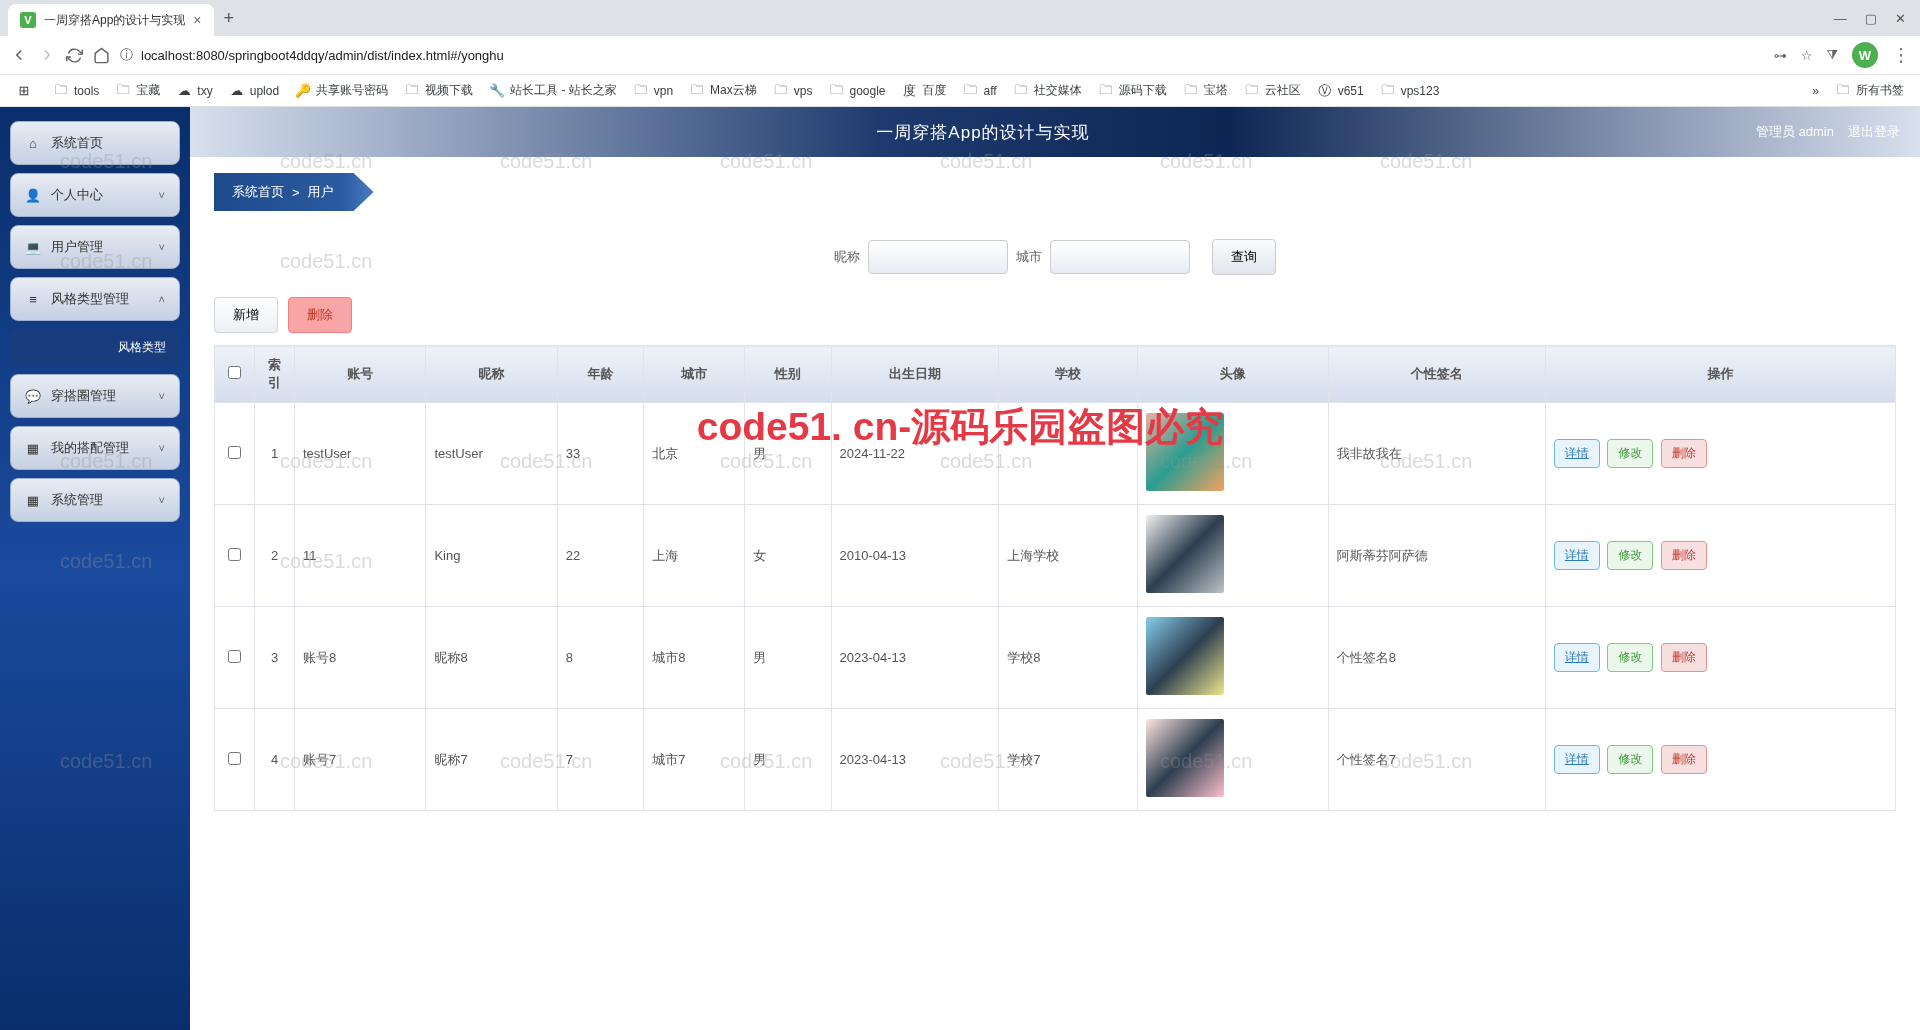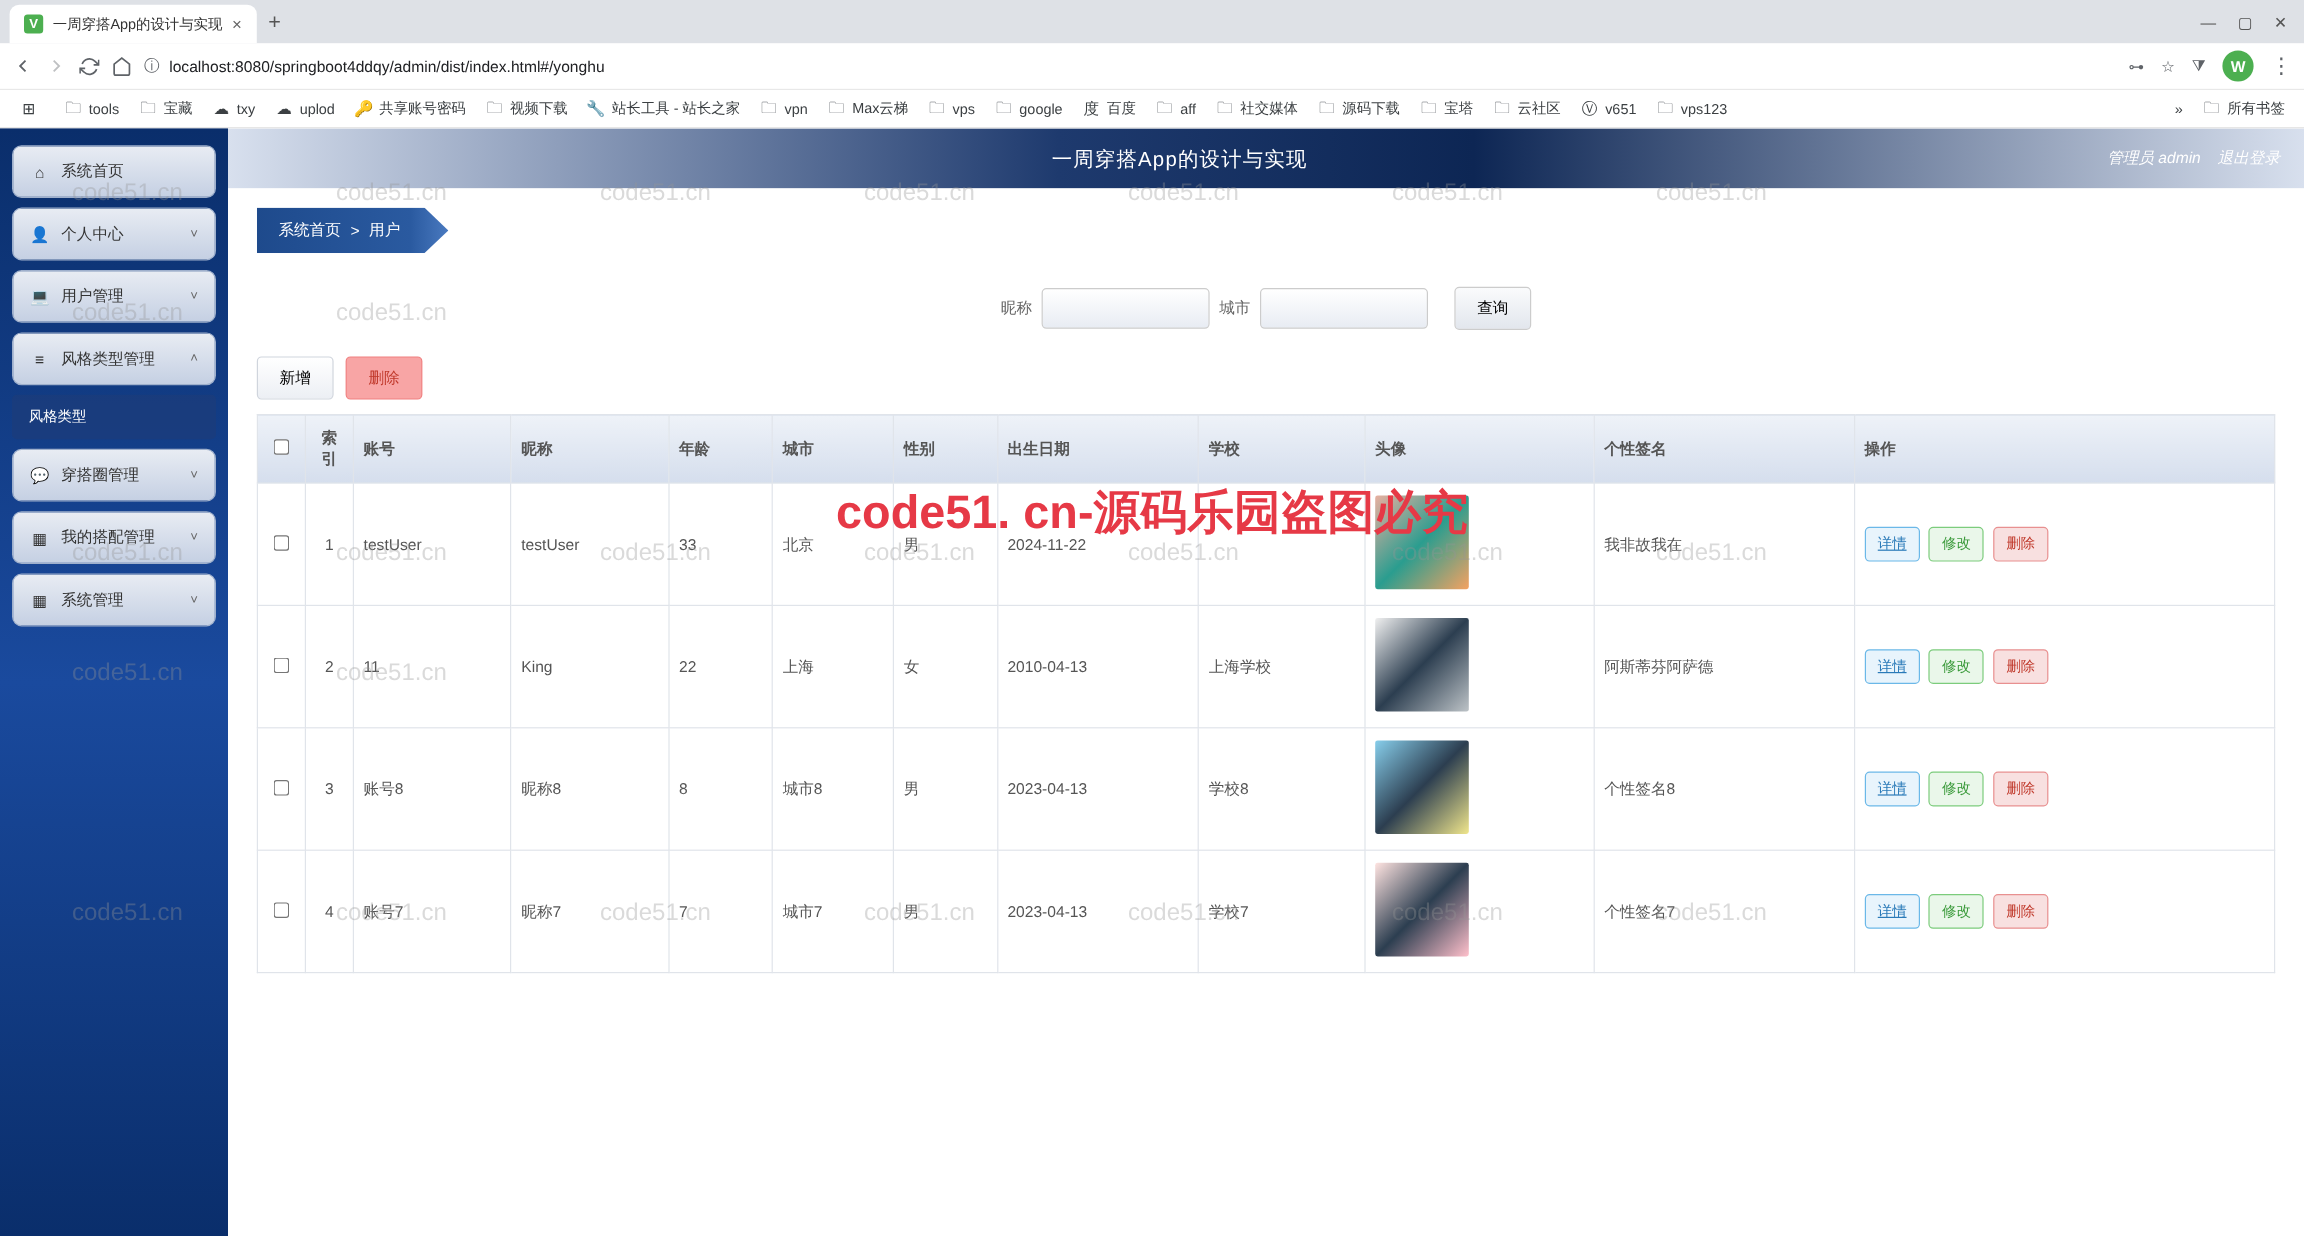--- a/index.html
+++ b/index.html
@@ -29,46 +29,46 @@
 .bm-ic { width: 16px; height: 16px; display: inline-flex; align-items: center; justify-content: center; font-size: 13px; }
 .folder-ic { color: #5f6368; }
 .bm-spacer { flex: 1; }
 
 
 .app { display: flex; height: calc(100vh - 106px); }
 .sidebar { width: 190px; background: linear-gradient(180deg, #0a2e6b 0%, #1a4a9e 50%, #0a2e6b 100%); padding: 14px 10px; display: flex; flex-direction: column; gap: 8px; overflow-y: auto; }
 .menu-item { background: linear-gradient(180deg, #e8ecf3 0%, #c5d0e3 100%); border: 1px solid #9fb0cc; border-radius: 8px; padding: 12px 14px; display: flex; align-items: center; gap: 10px; cursor: pointer; color: #333; font-size: 13px; position: relative; }
 .menu-item .chev { margin-left: auto; color: #666; font-size: 11px; }
 .menu-ic { width: 16px; display: inline-flex; justify-content: center; }
-.submenu-item { background: rgba(30,60,120,0.6); color: #fff; padding: 10px 14px; font-size: 12px; text-align: left; cursor: pointer; border-radius: 4px; }
+.submenu-item { background: rgba(30,60,120,0.6); color: #fff; padding: 10px 14px; font-size: 12px; text-align: right; cursor: pointer; border-radius: 4px; }
 
 .main { flex: 1; display: flex; flex-direction: column; overflow: hidden; }
 .header { height: 50px; background: linear-gradient(90deg, #d8e0ee 0%, #1e3a6e 40%, #0d2654 60%, #d8e0ee 100%); display: flex; align-items: center; color: #fff; padding: 0 20px; }
 .header-title { flex: 1; text-align: center; font-size: 17px; letter-spacing: 1px; }
 .header-right { display: flex; gap: 14px; font-size: 13px; }
-.header-right span { cursor: pointer; font-style: italic; }
+.header-right span { cursor: pointer; }
 
 .content { flex: 1; padding: 16px 24px; overflow: auto; background: #fff; }
 .breadcrumb { display: inline-flex; align-items: center; background: linear-gradient(90deg, #1e4a8c 0%, #2a5aa0 80%, #4a7ac0 100%); color: #fff; padding: 10px 40px 10px 18px; font-size: 13px; clip-path: polygon(0 0, calc(100% - 20px) 0, 100% 50%, calc(100% - 20px) 100%, 0 100%); margin-bottom: 28px; }
 .breadcrumb a { color: #fff; text-decoration: none; }
 .bc-sep { margin: 0 8px; }
 
 .filter-bar { display: flex; align-items: center; justify-content: center; gap: 8px; margin-bottom: 22px; }
 .filter-label { color: #666; font-size: 13px; }
 .filter-input { width: 140px; height: 34px; border: 1px solid #ccc; border-radius: 4px; background: linear-gradient(180deg, #fff, #e8ecf3); padding: 0 8px; }
 .btn { padding: 8px 18px; border: 1px solid #ccc; border-radius: 4px; background: linear-gradient(180deg, #fafbfc, #e2e6ed); cursor: pointer; font-size: 13px; text-align: center; }
 .btn-query { margin-left: 14px; }
 
 .action-bar { display: flex; gap: 10px; margin-bottom: 12px; }
 .btn-add { background: linear-gradient(180deg, #fff, #eceff4); border-color: #d0d5dd; }
 .btn-del { background: #f8a5a5; border-color: #f08080; color: #c0392b; }
 
 .table { width: 100%; border-collapse: collapse; padding-left: 16px; }
 .table th, .table td { border: 1px solid #e0e4ea; padding: 10px 8px; font-size: 13px; color: #555; text-align: left; }
-.table th { background: linear-gradient(180deg, #eef2f8, #d5deed); font-weight: 600; }
+.table th { background: linear-gradient(180deg, #eef2f8, #d5deed); font-weight: 600; text-align: center; }
 .table td { height: 100px; vertical-align: middle; }
 .table .chk-col { width: 40px; text-align: center; }
 .table .idx-col { width: 40px; text-align: center; }
 .avatar-img { width: 78px; height: 78px; background: linear-gradient(135deg, #e8b0a0, #2a9d8f, #f4a261); border-radius: 2px; display: inline-block; }
 .avatar-img.a2 { background: linear-gradient(135deg, #f0f0f0, #2c3e50, #bdc3c7); }
 .avatar-img.a3 { background: linear-gradient(135deg, #87ceeb, #2c3e50, #f0e68c); }
 .avatar-img.a4 { background: linear-gradient(135deg, #ffe4e1, #2c3e50, #ffc0cb); }
 
 .row-btn { padding: 5px 10px; border-radius: 4px; font-size: 12px; border: 1px solid; cursor: pointer; margin-right: 4px; }
 .b-detail { background: #e8f4fc; border-color: #6bb8e8; color: #2a7ab8; text-decoration: underline; }

